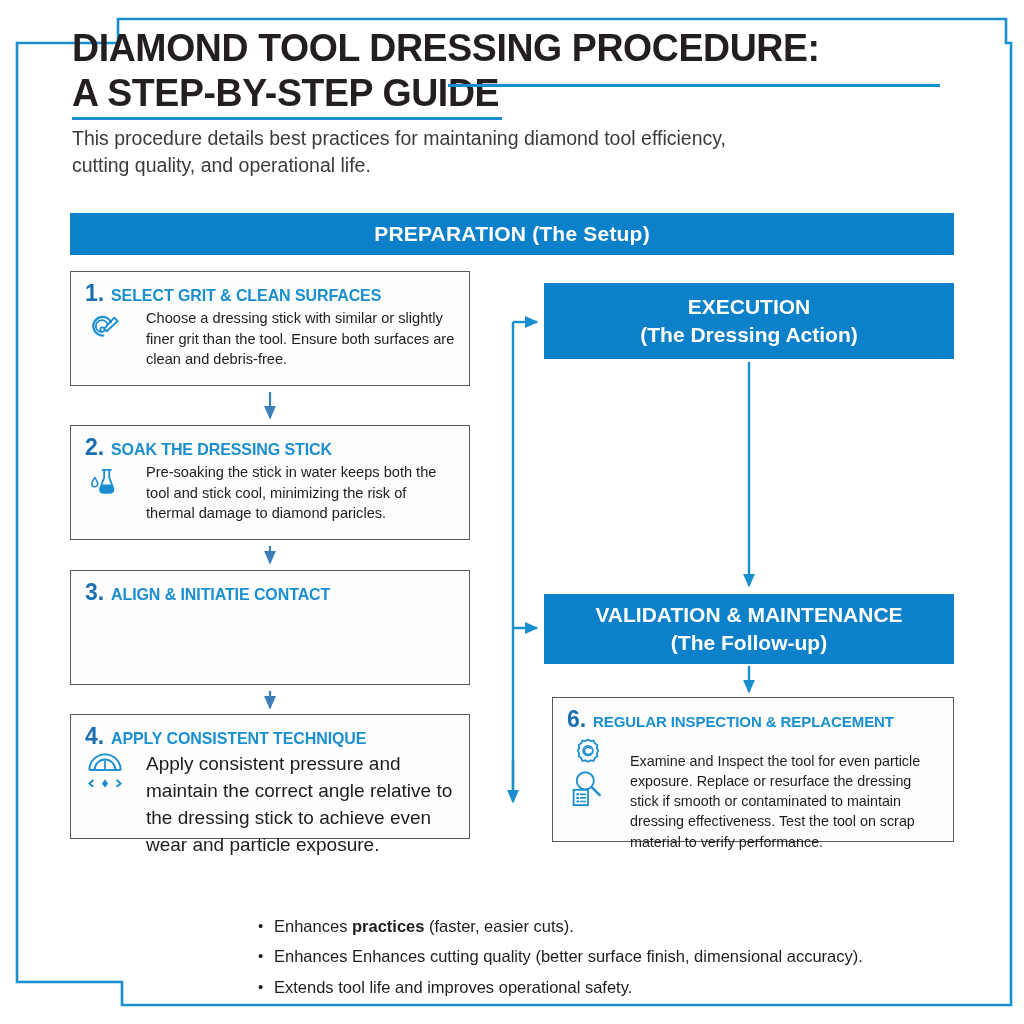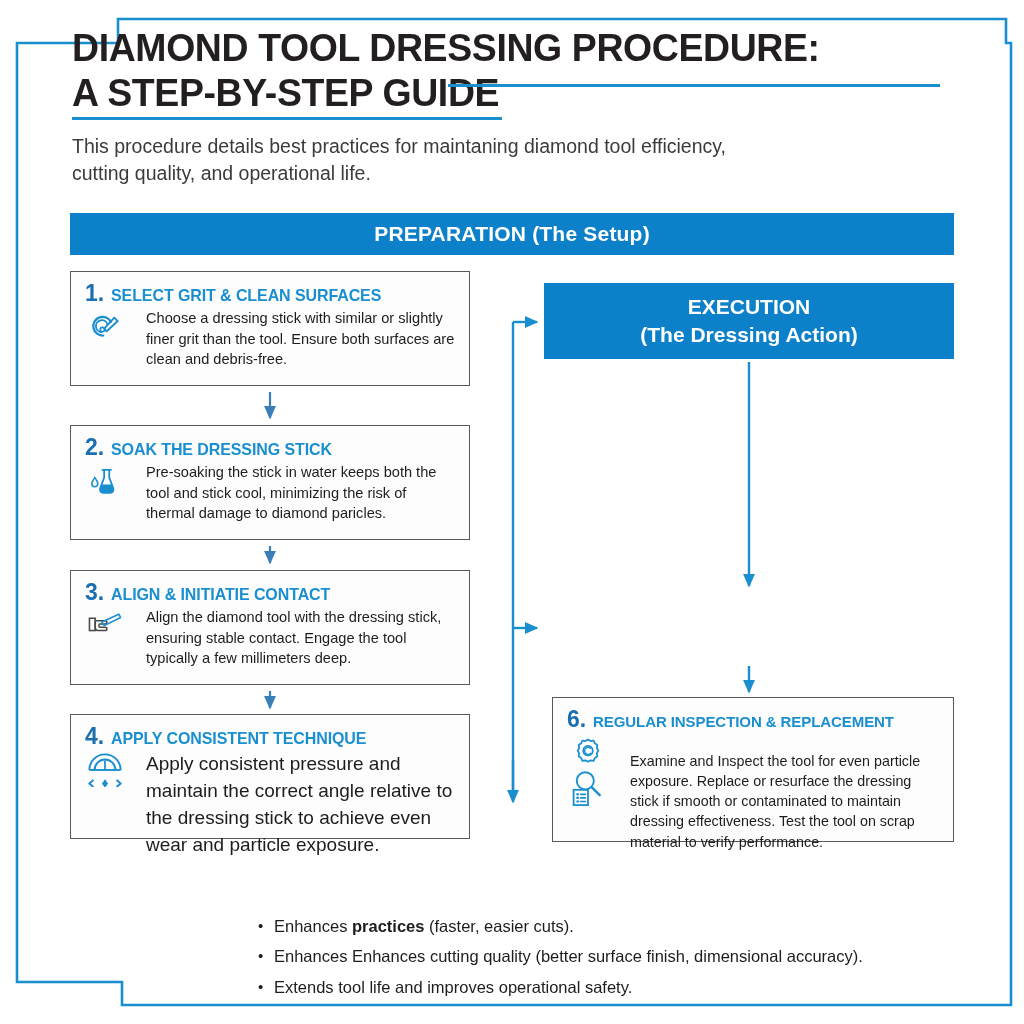--- a/index.html
+++ b/index.html
@@ -26,21 +26,21 @@
   }
   .title-l2-wrap{position:relative;display:inline-block;margin-top:5px;}
   .title-l2{
     font-size:39px;font-weight:bold;letter-spacing:-0.4px;
     color:#231f20;line-height:1.02;white-space:nowrap;
     transform:scaleX(0.96);transform-origin:left center;
   }
   .rule-long{position:absolute;left:448px;top:84px;width:492px;height:3px;background:#1a8fd0;}
   .rule-short{position:absolute;left:72px;top:117px;width:430px;height:3px;background:#1a8fd0;}
   .subtitle{
-    position:absolute;left:72px;top:133px;width:700px;
+    position:absolute;left:72px;top:125px;width:700px;
     font-size:19.5px;line-height:1.36;color:#3b3b3b;
   }
 
   
   .banner{
     position:absolute;background:#0c81c9;color:#ffffff;
     display:flex;align-items:center;justify-content:center;
     text-align:center;font-weight:bold;
   }
   #banner-prep{left:70px;top:213px;width:884px;height:42px;font-size:21px;letter-spacing:0.2px;}
@@ -120,20 +120,26 @@
     <div>
       <span class="b-l1">EXECUTION</span>
       <span class="b-l2">(The Dressing Action)</span>
     </div>
   </div>
 
   <div class="banner" id="banner-prep">
     <span>PREPARATION (The Setup)</span>
   </div>
 
+  <div class="banner" id="banner-valid">
+    <div>
+      <span class="b-l1">VALIDATION &amp; MAINTENANCE</span>
+      <span class="b-l2">(The Follow-up)</span>
+    </div>
+  </div>
 
 
   <svg id="connectors" viewBox="0 0 1024 1024">
     <defs>
       <marker id="ar" viewBox="0 0 10 10" refX="8.5" refY="5" markerWidth="6" markerHeight="6" orient="auto-start-reverse">
         <path d="M0,0.8 L9.5,5 L0,9.2 z" fill="#1a8fd0"></path>
       </marker>
       <marker id="arg" viewBox="0 0 10 10" refX="8.5" refY="5" markerWidth="6.5" markerHeight="6.5" orient="auto-start-reverse">
         <path d="M0,0.8 L9.5,5 L0,9.2 z" fill="#3b7fb8"></path>
       </marker>
@@ -185,30 +191,20 @@
         </svg>
       </div>
       <div class="card-text">Pre-soaking the stick in water keeps both the tool and stick cool, minimizing the risk of thermal damage to diamond paricles.</div>
     </div>
   </div>
 
   <div class="card" id="card-3">
     <div class="card-head">
       <span class="step-num">3.</span>
       <span class="step-title">ALIGN &amp; INITIATIE CONTACT</span>
-    </div>
-    <div class="card-body">
-      <div class="card-icon">
-        <svg width="36" height="30" viewBox="0 0 44 32">
-          <rect x="3" y="9" width="7" height="15" fill="none" stroke="#4a4a4a" stroke-width="1.9"></rect>
-          <path d="M10,12 L22,12 C25,12 25,16 22,16 L16,16 C14,16 14,20 16,20 L22,20 C25,20 25,24 22,24 L13,24 C11,24 10,22 10,20 Z" fill="none" stroke="#4a4a4a" stroke-width="1.9" stroke-linejoin="round"></path>
-          <path d="M18,13.5 L39,4 L41,8 L21,18 Z" fill="none" stroke="#1a8fd0" stroke-width="1.9" stroke-linejoin="round"></path>
-        </svg>
-      </div>
-      <div class="card-text">Align the diamond tool with the dressing stick, ensuring stable contact. Engage the tool typically a few millimeters deep.</div>
     </div>
   </div>
 
   <div class="card" id="card-4">
     <div class="card-head">
       <span class="step-num">4.</span>
       <span class="step-title">APPLY CONSISTENT TECHNIQUE</span>
     </div>
     <div class="card-body">
       <div class="card-icon">

